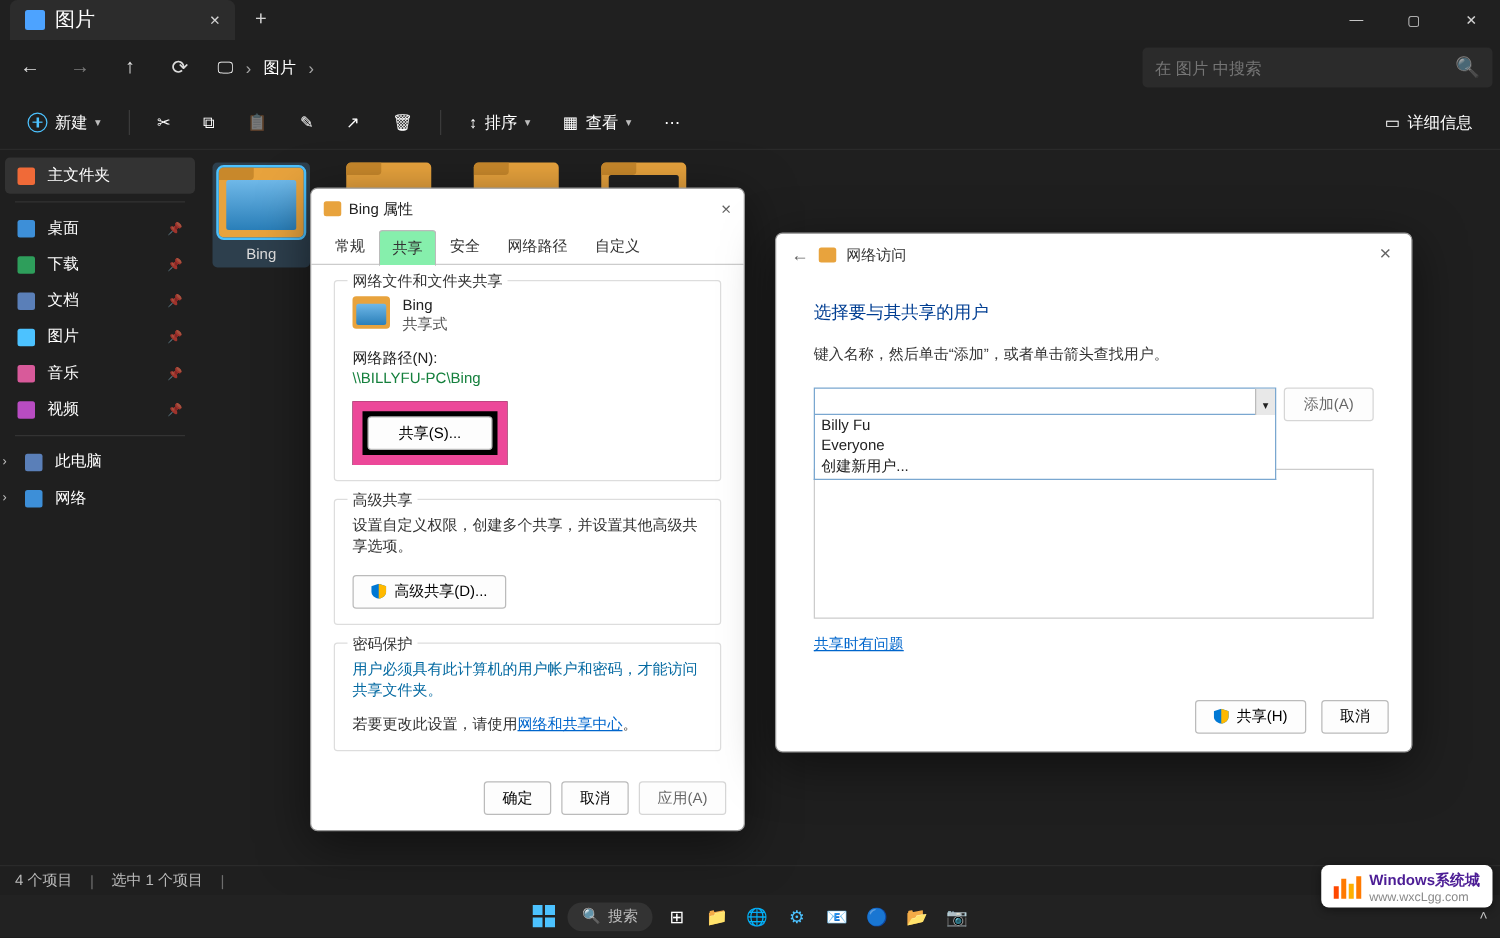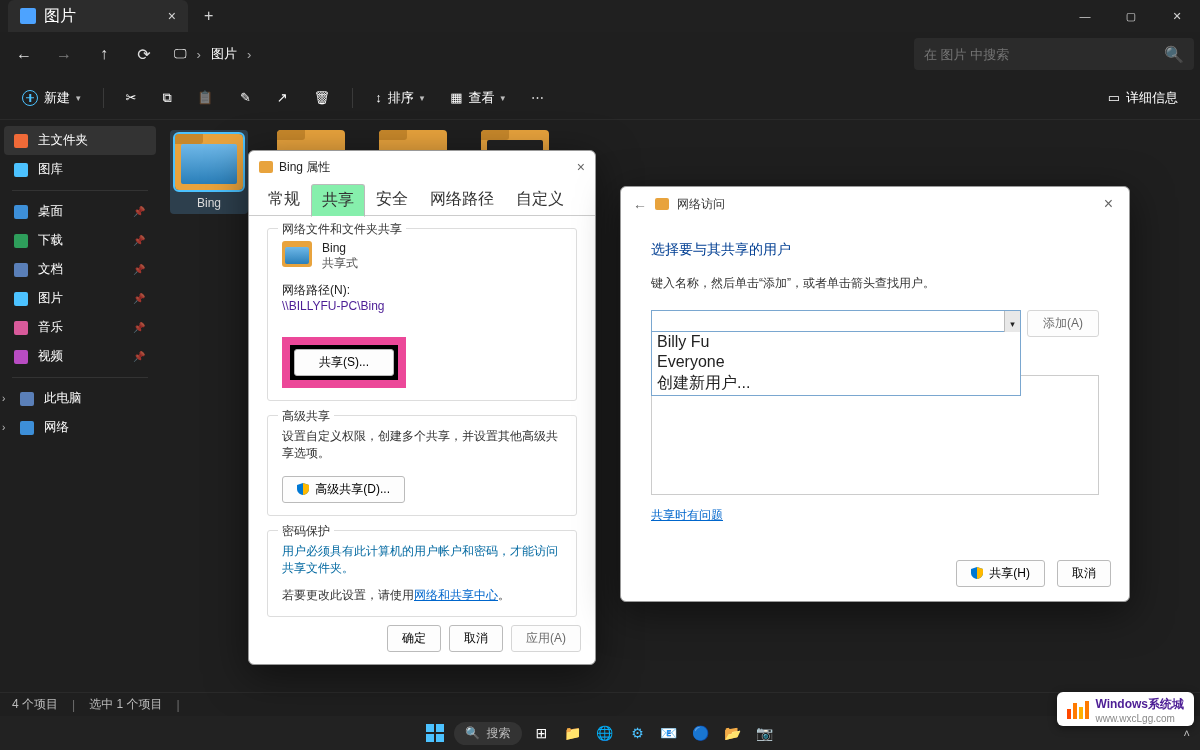--- a/index.html
+++ b/index.html
@@ -56,21 +56,21 @@
     .statusbar .right { margin-left:auto; display:flex; gap:8px;}
     .view-toggle { width:16px; height:14px; border:1px solid #888; display:inline-block;}
 
     
     .dialog { position: absolute; background: #fff; color: #222; border: 1px solid #999; box-shadow: 0 10px 40px rgba(0,0,0,.5); font-size: 12px; }
 
     .dlg-props { left: 248px; top: 150px; width: 348px; height: 515px; border-radius:6px; }
     .dlg-props .dlg-title { display: flex; align-items: center; gap: 6px; height: 30px; padding: 16px 10px; font-size: 12px; }
     .dlg-props .dlg-title .folder-mini { width:14px; height:12px; background:#e8a33d; border-radius:2px;}
     .dlg-props .dlg-close { margin-left:auto; cursor:pointer; font-size:14px; opacity:.7;}
-    .tabs { display: flex; padding: 0 8px; font-size: 16px; }
+    .tabs { display: flex; padding: 0 8px; font-size: 12px; }
     .tabs .tabitem { padding: 5px 10px; border: 1px solid transparent; border-bottom: none; cursor: pointer; color:#333; }
     .tabs .tabitem.active { border-color: #bbb; border-bottom: 1px solid #fff; background:#86efac; position:relative; top:1px; border-radius:3px 3px 0 0;}
     .tabline { height:1px; background:#ccc; margin-top:-1px;}
     .panel { padding: 12px 18px; color:#222; }
     .group { border:1px solid #ddd; border-radius:3px; padding: 12px 14px; margin-bottom: 14px; font-size:12px; position:relative;}
     .group-title { position:absolute; top:-8px; left:10px; background:#fff; padding:0 4px; color:#333;}
     .win-btn { background:#fdfdfd; border:1px solid #bbb; border-radius:3px; padding:4px 14px; font-size:12px; cursor:pointer; }
     .share-row { display:flex; gap:10px; align-items:flex-start; margin-bottom:10px;}
     .folder-thumb-sm { width:30px; height:26px; background:#e8a33d; border-radius:3px; position:relative; overflow:hidden;}
     .folder-thumb-sm .inner{ position:absolute; inset:6px 3px 3px 3px; background:linear-gradient(#6fb8e8,#2a7fb9); border-radius:2px;}
@@ -82,21 +82,21 @@
     .dlg-share .back { cursor:pointer; font-size:14px; opacity:.7;}
     .dlg-share .hdr .folder-mini { width:14px; height:12px; background:#e8a33d; border-radius:2px;}
     .dlg-share .close-x { margin-left:auto; cursor:pointer; font-size:16px; opacity:.7; padding:0 4px;}
     .dlg-share .body { padding: 20px 30px 12px;}
     .h-blue { color:#003E92; font-size:14px; font-weight:normal; margin-bottom:16px;}
     .combo-row { display:flex; gap:6px; margin-top:10px;}
     .combo { position:relative; flex:1;}
     .combo input { width:100%; height:22px; border:1px solid #7aa7d0; padding:0 18px 0 4px; font-size:12px; outline:none;}
     .combo .dd { position:absolute; right:1px; top:1px; bottom:1px; width:16px; background:#e8e8e8; border-left:1px solid #bbb; display:flex; align-items:center; justify-content:center; cursor:pointer; font-size:9px;}
     .dropdown-list { position:absolute; left:0; right:0; top:22px; background:#fff; border:1px solid #7aa7d0; border-top:none; z-index:5;}
-    .dropdown-list div { padding:1px 5px; font-size:16px; cursor:pointer;}
+    .dropdown-list div { padding:1px 5px; font-size:12px; cursor:pointer;}
     .user-list { border:1px solid #ccc; height:120px; margin-top:38px;}
     .link-blue { color:#0066cc; text-decoration:underline; cursor:pointer; font-size:12px;}
     .dlg-share .footer { position:absolute; bottom:14px; right:18px; display:flex; gap:12px;}
     .shield { width:12px; height:12px; display:inline-block; vertical-align:-2px; margin-right:3px;}
 
     
     .taskbar { position:absolute; bottom:0; left:0; right:0; height:34px; background:#222; display:flex; align-items:center; justify-content:center; gap:6px;}
     .task-icon { width:26px; height:26px; border-radius:4px; display:flex; align-items:center; justify-content:center; cursor:pointer; font-size:14px;}
     .task-search { display:flex; align-items:center; gap:6px; background:#333; border-radius:14px; padding:3px 12px; font-size:12px; color:#bbb;}
     .tb-right { position:absolute; right:10px; display:flex; align-items:center; gap:10px; font-size:11px; color:#ccc;}
@@ -185,24 +185,20 @@
     <span>▭</span>
     <span>详细信息</span>
   </div>
 </div>
 
 <div class="main">
   <div class="sidebar">
     <div class="sitem active">
       <span class="sicon-sq" style="background:#f06a38"></span>
       <span>主文件夹</span>
-    </div>
-    <div class="sitem">
-      <span class="sicon-sq" style="background:#4cc2ff"></span>
-      <span>图库</span>
     </div>
     <div class="side-sep"></div>
     <div class="sitem">
       <span class="sicon-sq" style="background:#3d8fd8"></span>
       <span>桌面</span>
       <span class="pin">📌</span>
     </div>
     <div class="sitem">
       <span class="sicon-sq" style="background:#2e9e5b"></span>
       <span>下载</span>
@@ -293,21 +289,21 @@
       <div class="share-row">
         <div class="folder-thumb-sm">
             <div class="inner"></div>
           </div>
         <div>
           <div>Bing</div>
           <div style="color:#555">共享式</div>
         </div>
       </div>
       <div>网络路径(N):</div>
-      <div style="color:#4c1d95;margin-bottom:18px">\\BILLYFU-PC\Bing</div>
+      <div style="color:#15803d;margin-bottom:6px">\\BILLYFU-PC\Bing</div>
       <div class="highlight-btn-wrap">
         <button class="win-btn" style="padding:4px 24px">共享(S)...</button>
       </div>
     </div>
     <div class="group">
       <div class="group-title">高级共享</div>
       <div style="margin-bottom:14px;color:#333">设置自定义权限，创建多个共享，并设置其他高级共享选项。</div>
       <button class="win-btn">
         <svg class="shield" viewBox="0 0 12 12">
             <path fill="#0078d4" d="M6 0L0 2v4c0 3 2.5 5.5 6 6 3.5-.5 6-3 6-6V2z"></path>

